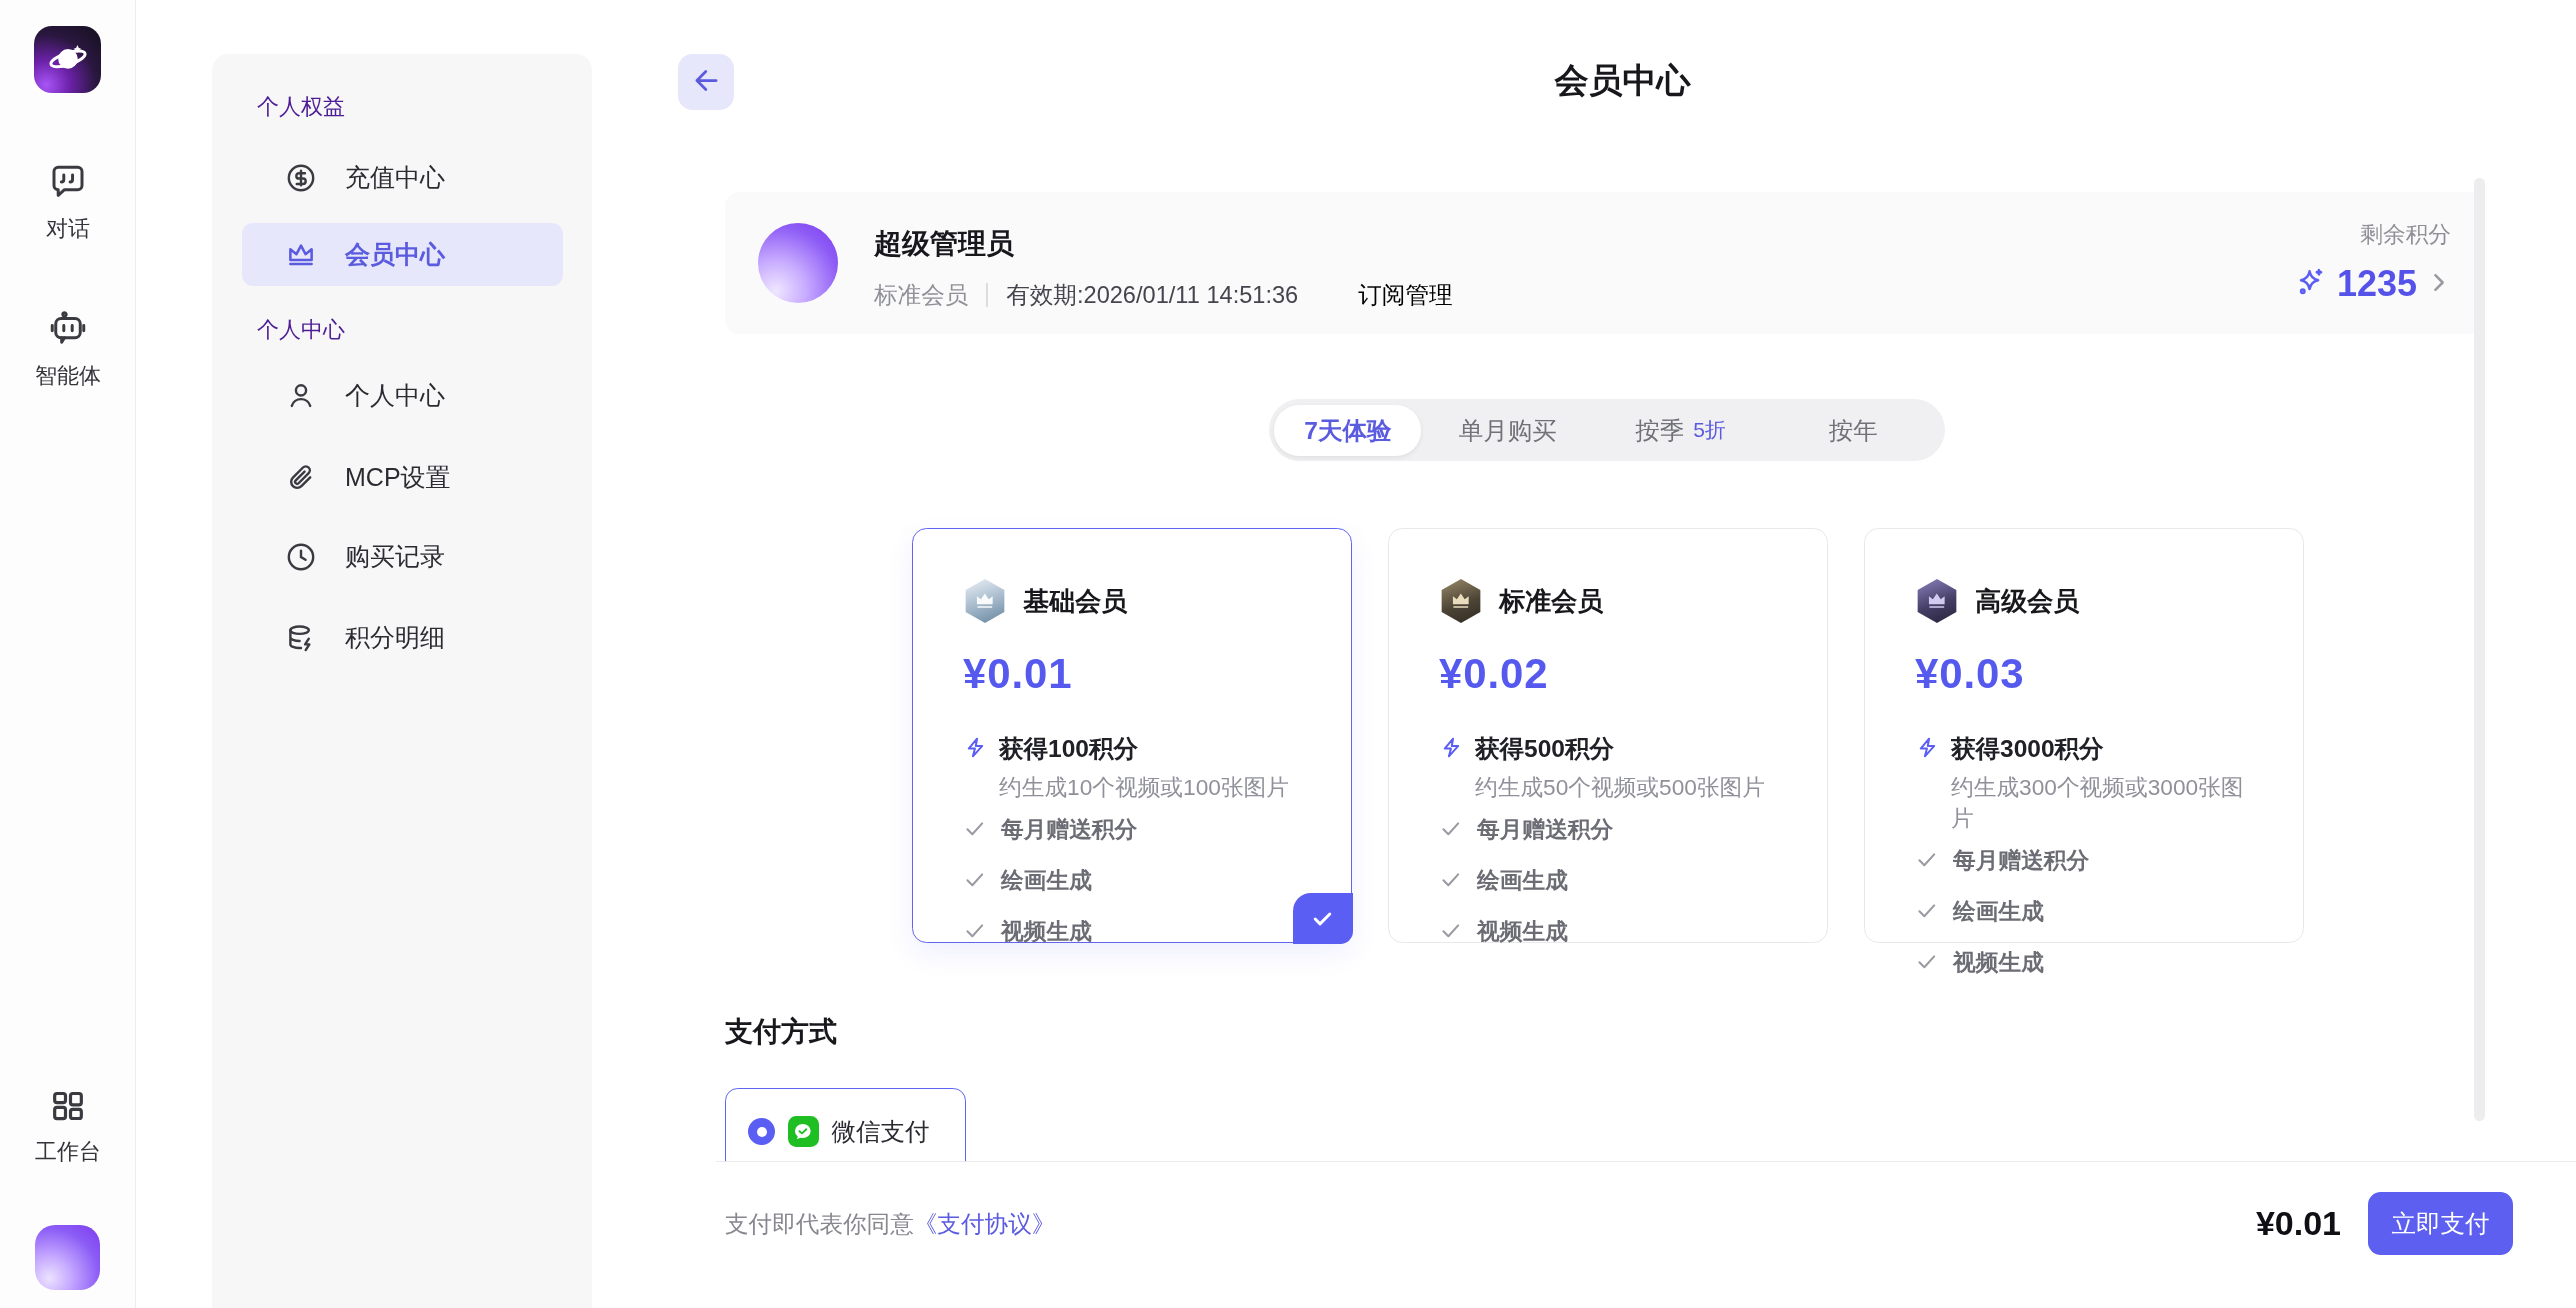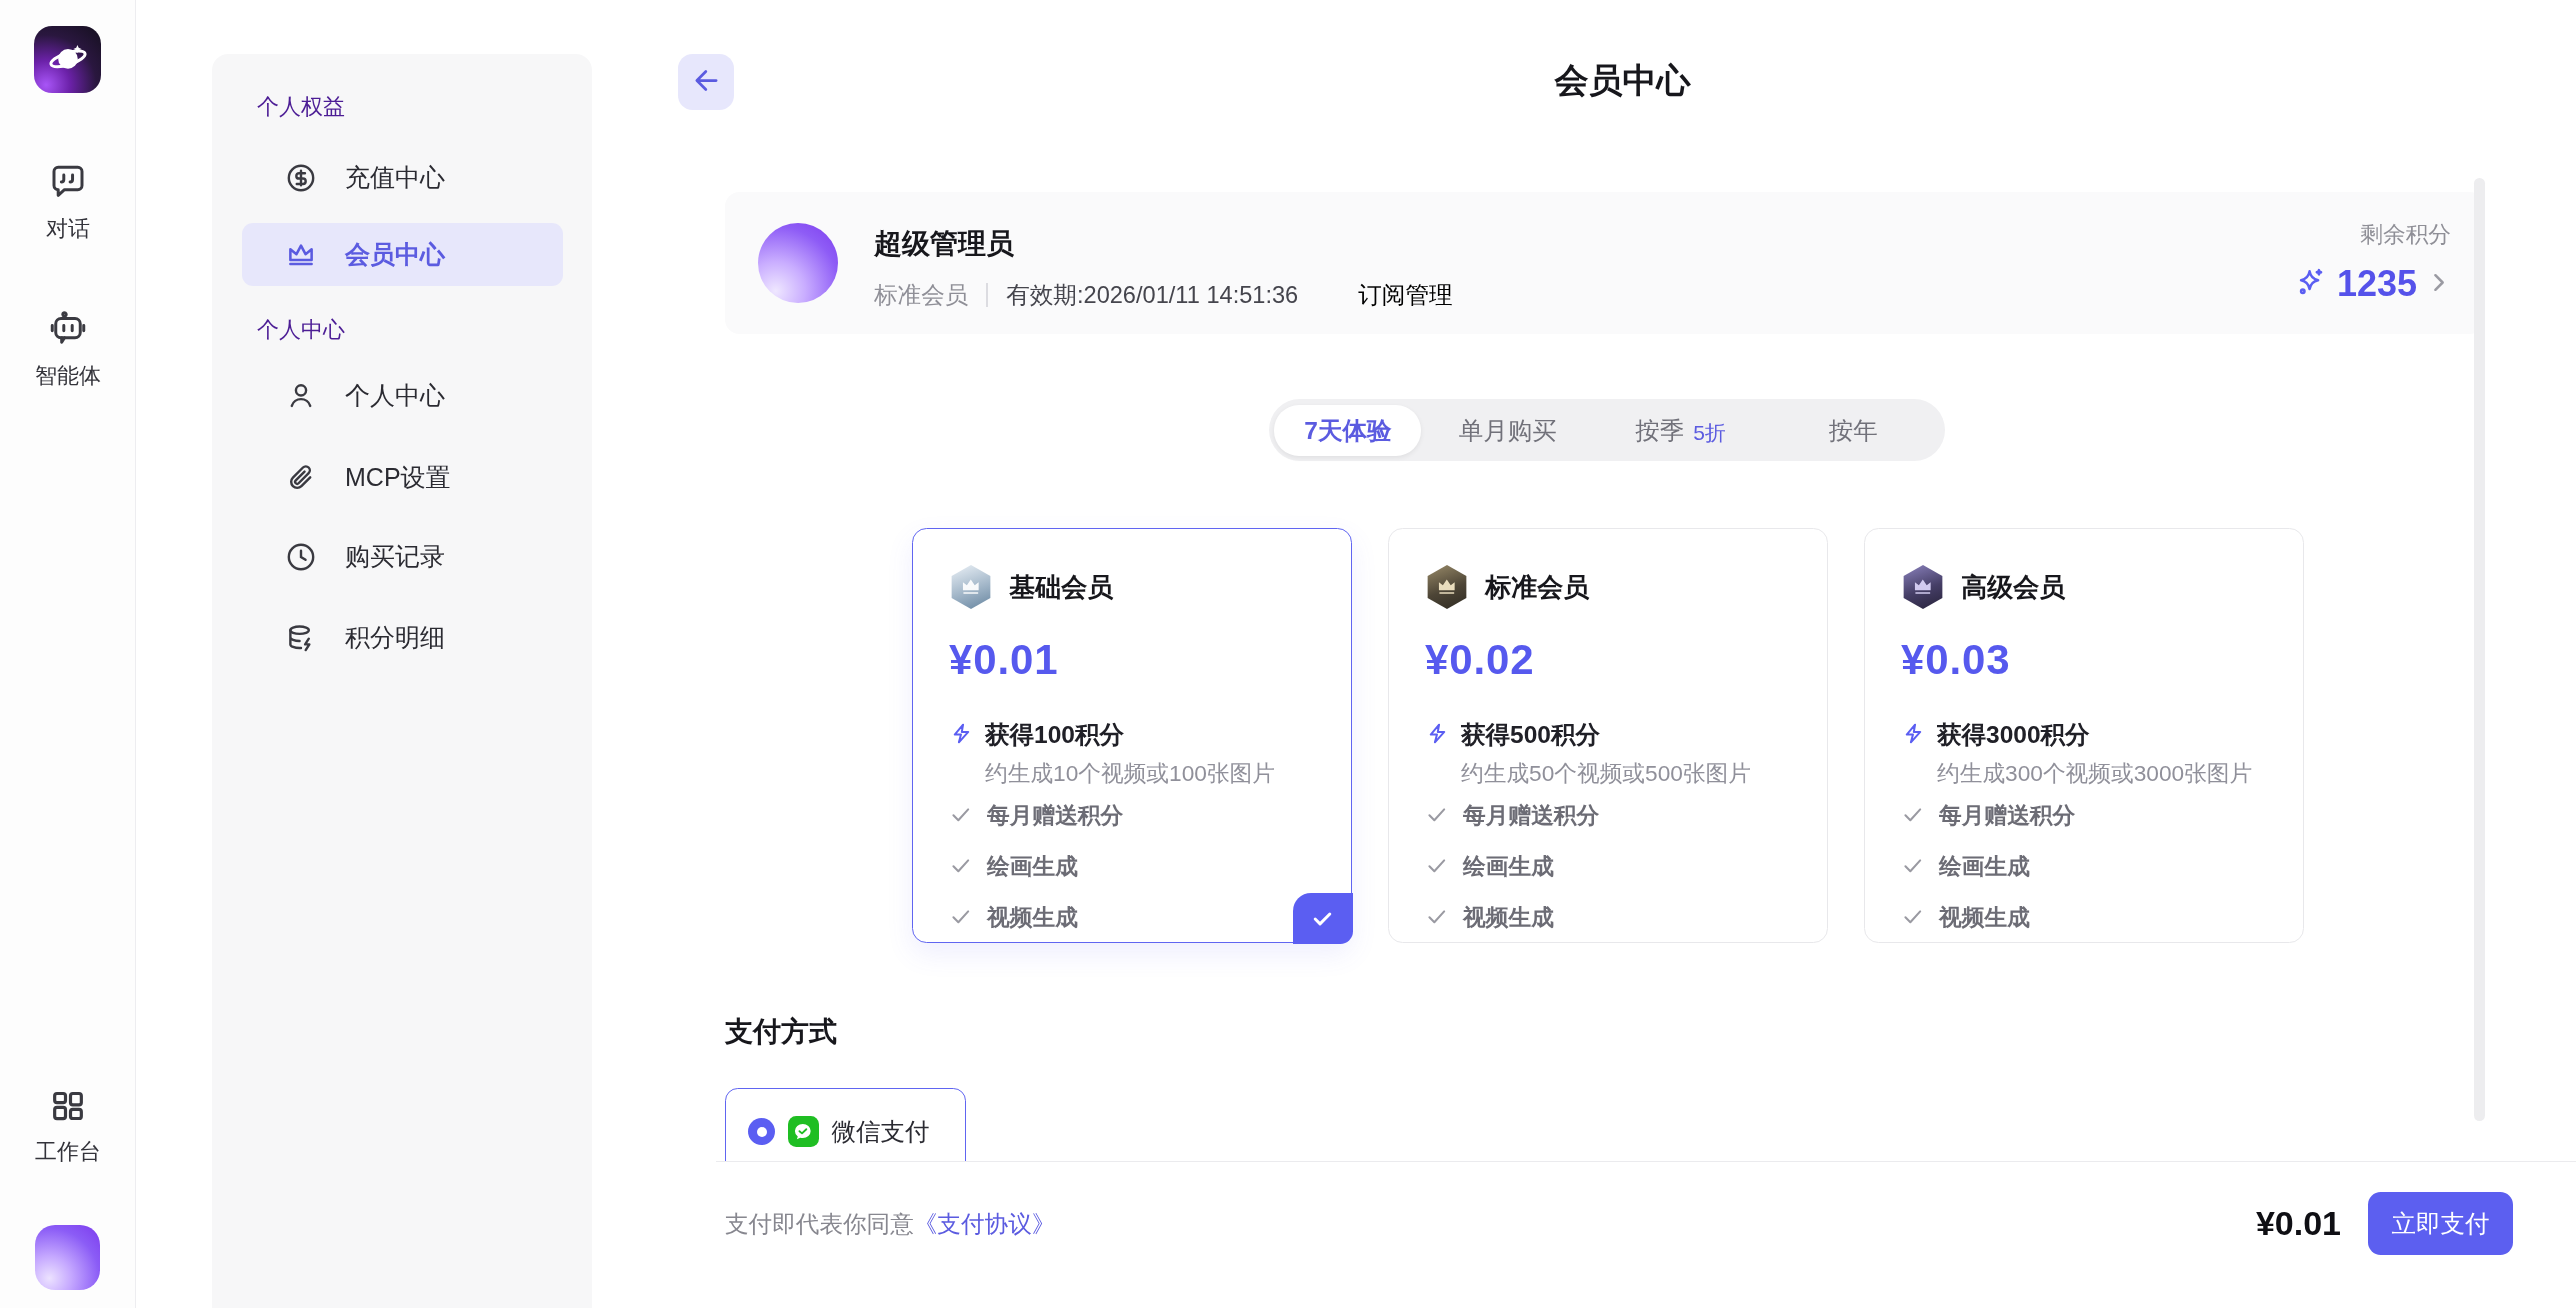--- a/index.html
+++ b/index.html
@@ -42,25 +42,25 @@
   .u-right { position:absolute; right:33px; top:27px; text-align:right; }
   .u-points-label { font-size:22.7px; color:#8f8f97; }
   .u-points-row { margin-top:12.7px; display:flex; align-items:center; justify-content:flex-end; gap:9px; cursor:pointer; }
   .u-points { font-size:36px; font-weight:bold; color:#5552ea; }
 
   .scrollbar { position:absolute; left:2474px; top:178px; width:11px; height:943px; border-radius:5.4px; background:#ededef; }
 
   
   .tabs { position:absolute; left:1269px; top:399px; width:676px; height:62px; border-radius:31px; background:#f0f0f2; display:flex; align-items:center; padding:5.4px; }
   .tab-pill { width:147px; height:51px; border-radius:25px; background:#ffffff; box-shadow:0 1.8px 5.4px rgba(0,0,0,.07); display:flex; align-items:center; justify-content:center; font-size:24.5px; font-weight:bold; color:#5b5be0; cursor:pointer;text-align:center; }
-  .tab { flex:1; display:flex; align-items:flex-end; justify-content:center; font-size:24.5px; color:#71717a; cursor:pointer; }
+  .tab { flex:1; display:flex; align-items:center; justify-content:center; font-size:24.5px; color:#71717a; cursor:pointer; }
   .tab .disc { font-size:21px; color:#5b5be0; margin-left:9px; }
 
   
-  .plan { position:absolute; top:528px; width:440px; height:415px; border-radius:14.5px; background:#fff; border:1.8px solid #e8e8eb; padding:36px; cursor:pointer; }
+  .plan { position:absolute; top:528px; width:440px; height:415px; border-radius:14.5px; background:#fff; border:1.8px solid #e8e8eb; padding:50px; cursor:pointer; }
   .plan.selected { border-color:#6065f1; box-shadow:0 11px 27px rgba(95,99,242,.10); }
   .p1 { left:912px; } .p2 { left:1388px; } .p3 { left:1864px; }
   .plan-head { display:flex; align-items:center; gap:16.3px; }
   .hex { width:44px; height:44px; clip-path:polygon(50% 0,94% 25%,94% 75%,50% 100%,6% 75%,6% 25%); display:flex; align-items:center; justify-content:center; }
   .hex.silver { background:linear-gradient(160deg,#eef3f8 0%,#a9bccd 50%,#64839e 100%); }
   .hex.bronze { background:linear-gradient(160deg,#9c8d6b 0%,#4d4536 55%,#2e2a22 100%); }
   .hex.purple { background:linear-gradient(160deg,#8d84c0 0%,#453e66 55%,#272239 100%); }
   .plan-name { font-size:26px; font-weight:bold; color:#17171c; }
   .plan-price { margin-top:27px; font-size:42px; font-weight:bold; color:#5659ee; letter-spacing:0.9px; }
   .benefit { margin-top:34px; display:flex; align-items:center; gap:11px; }

